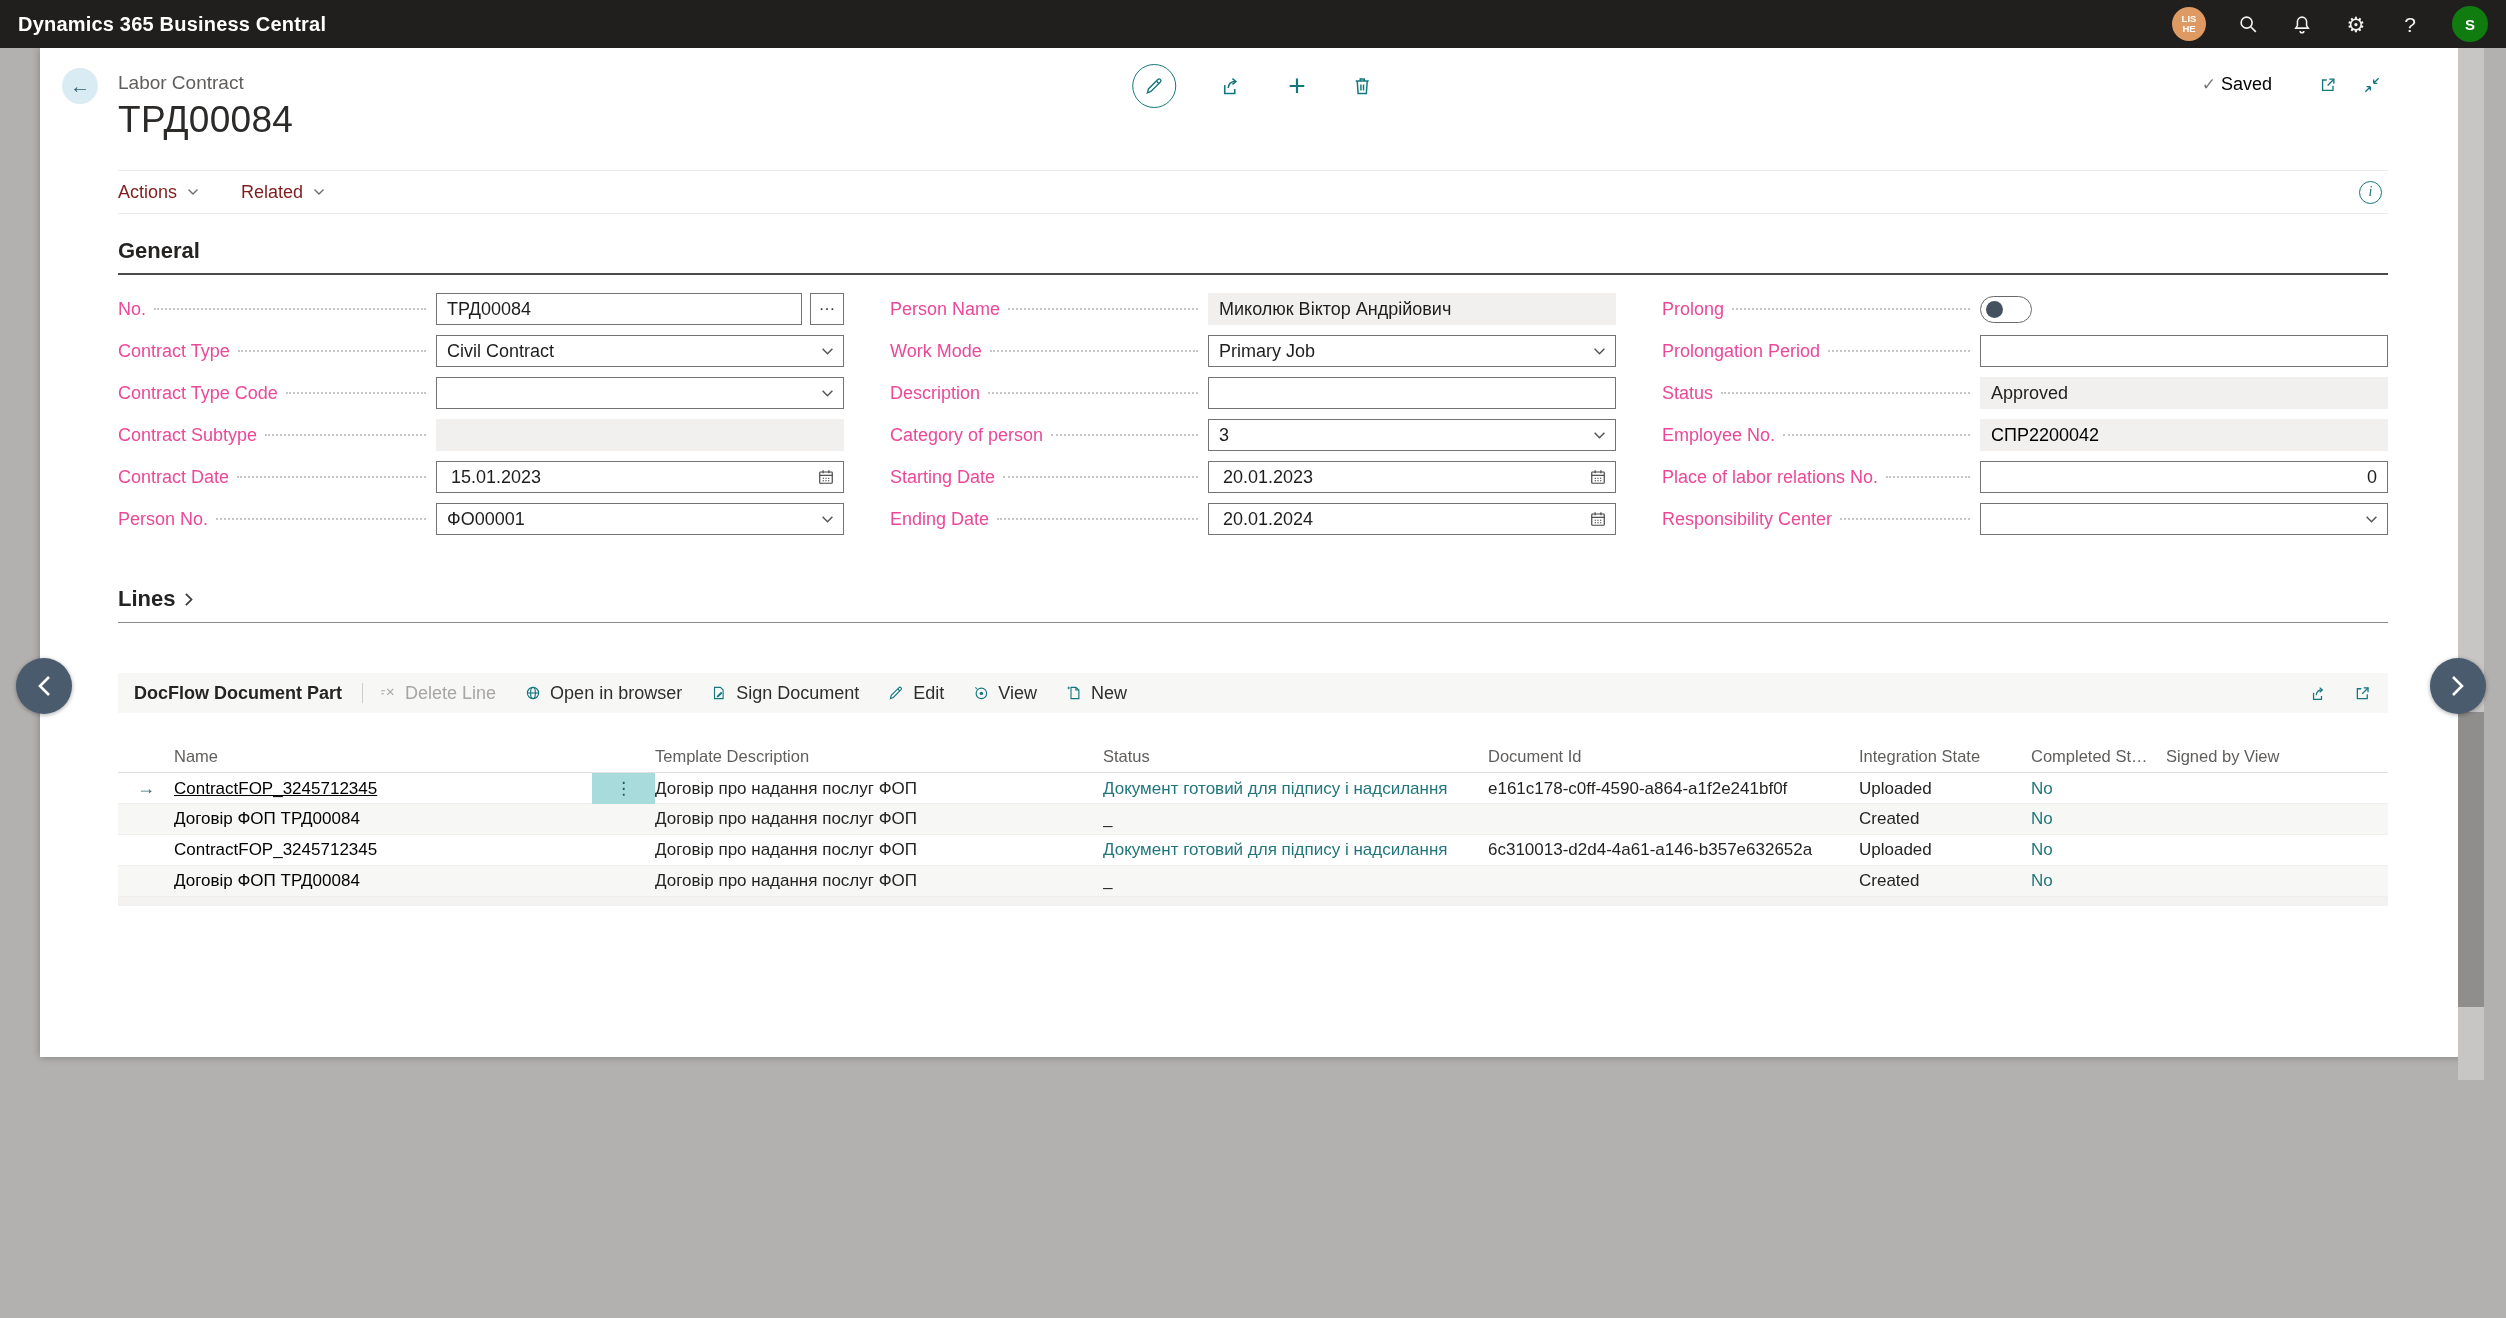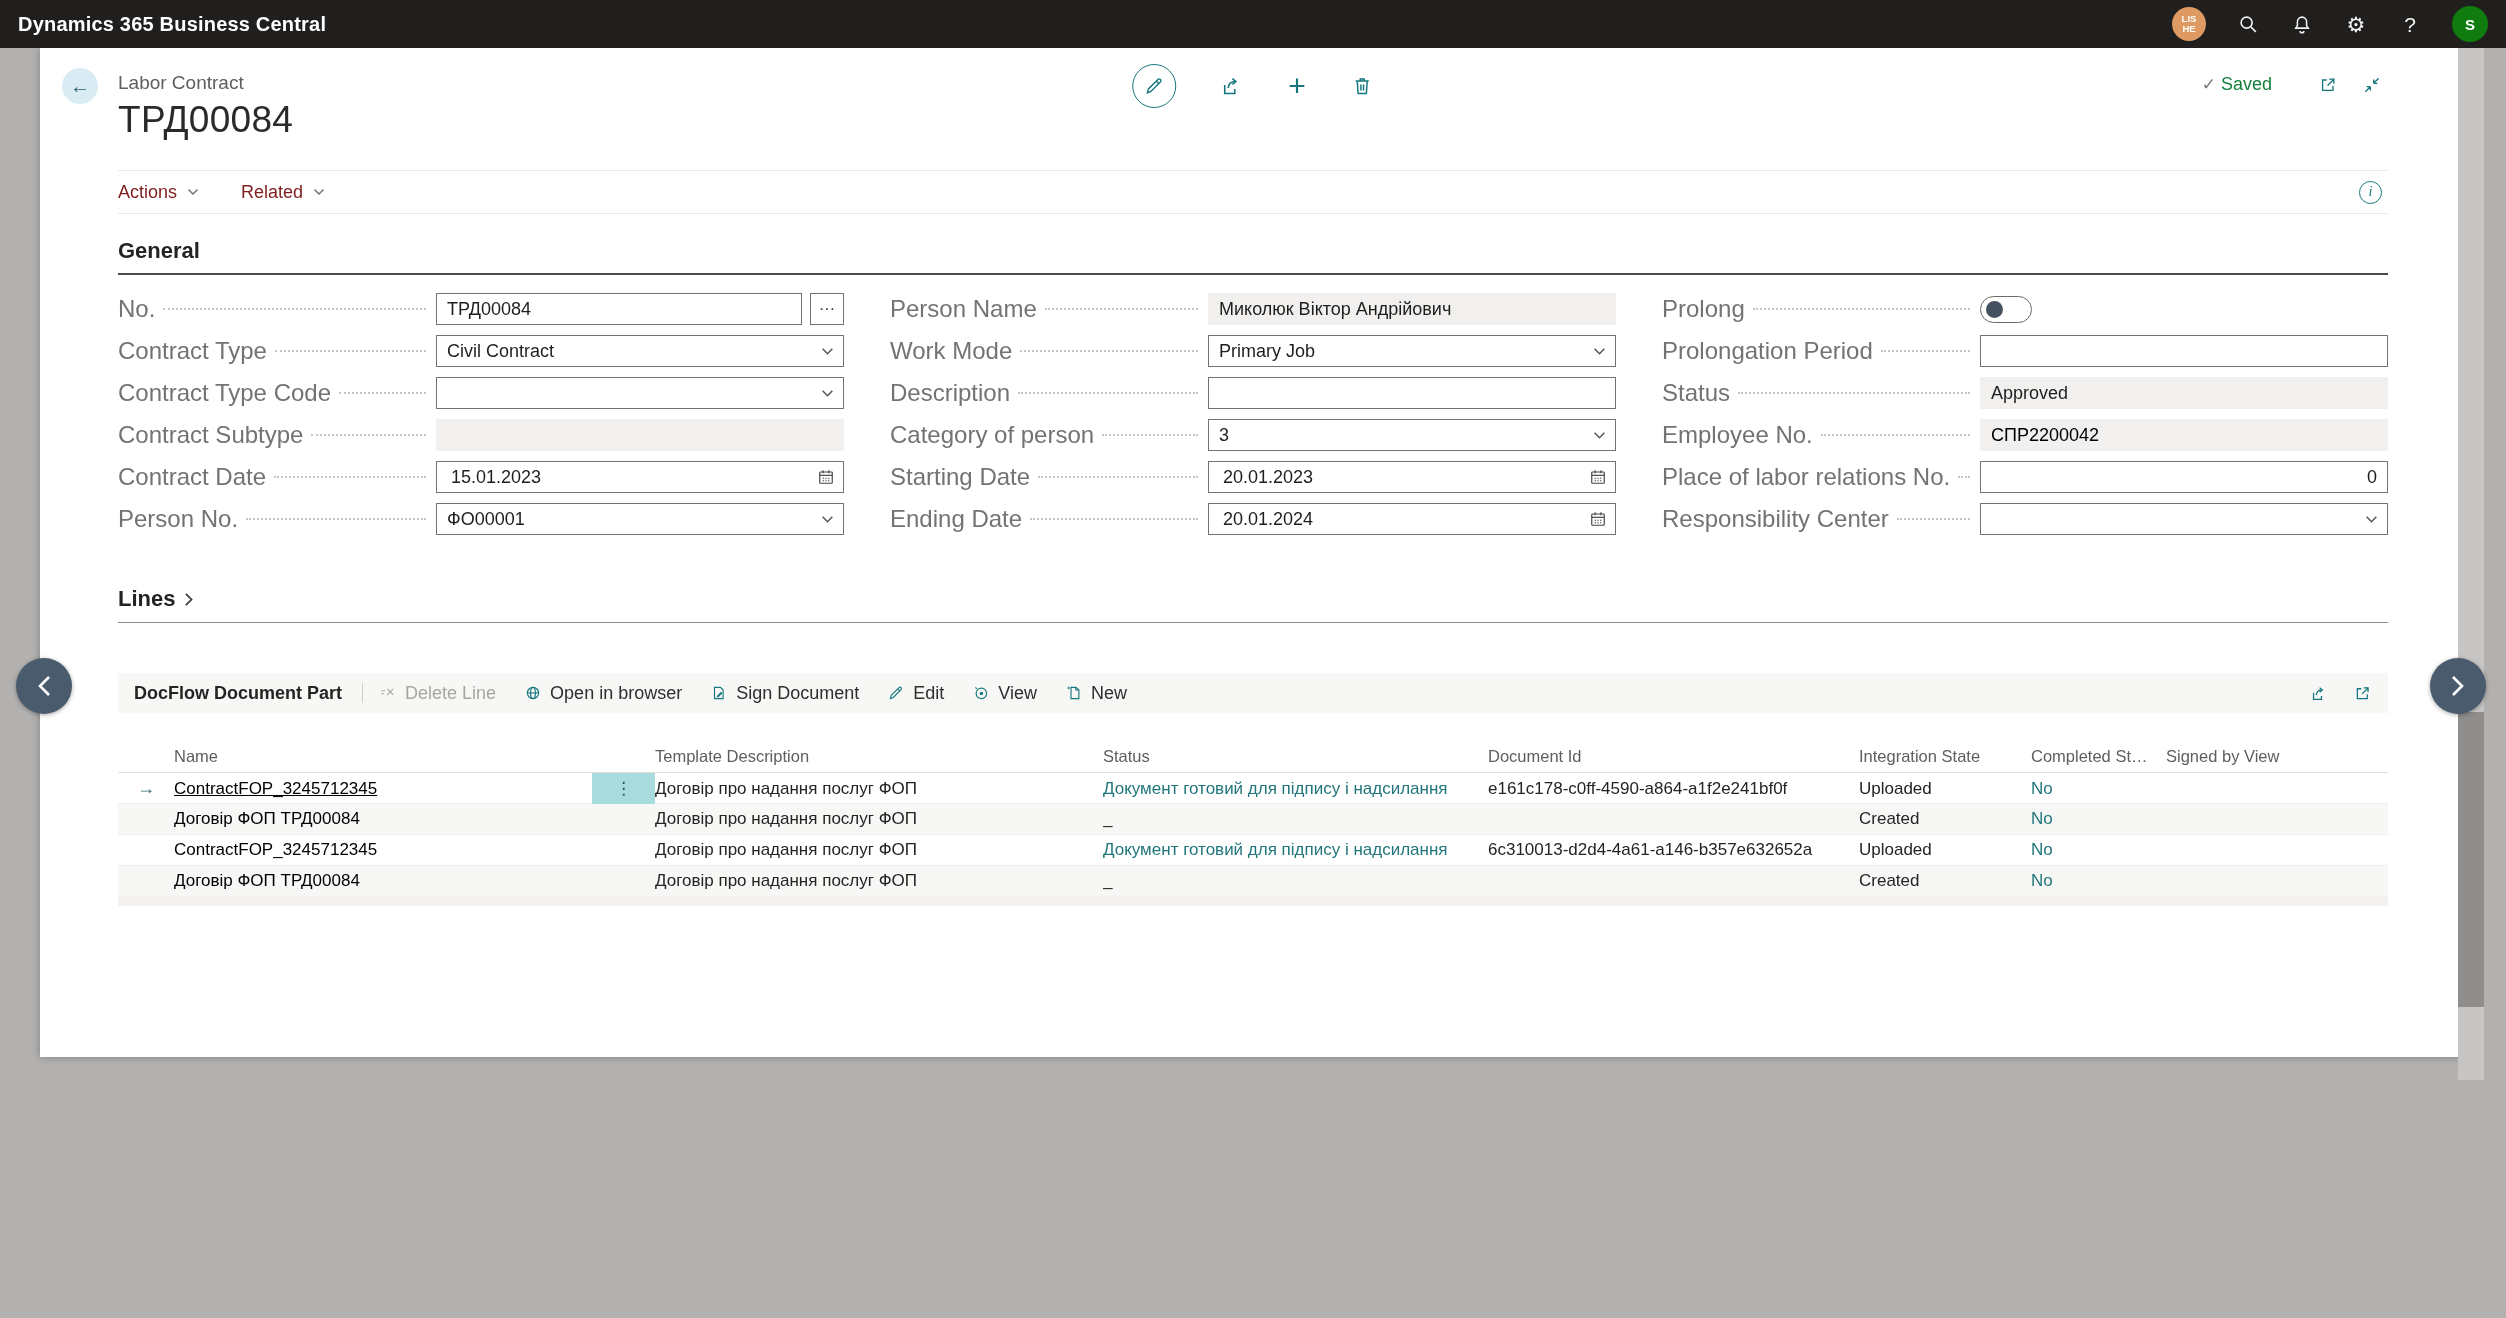--- a/index.html
+++ b/index.html
@@ -31,37 +31,37 @@
   .hdr-caption { padding-top:24px; font-size:19px; color:#605e5c; }
   .hdr-title { margin-top:5px; font-size:37px; font-weight:300; color:#2b2a29; letter-spacing:.3px; }
   .center-actions { position:absolute; left:50%; top:16px; transform:translateX(-50%); display:flex; align-items:center; gap:44px; }
   .icon-btn { background:none; border:none; color:#15777e; cursor:pointer; display:flex; align-items:center; justify-content:center; }
   .icon-btn svg { width:24px; height:24px; }
   .edit-circle { width:44px; height:44px; border:1px solid #15777e; border-radius:50%; }
   .edit-circle svg { width:22px; height:22px; }
   .plus-glyph { font-size:30px; font-weight:300; line-height:24px; }
   .save-state { position:absolute; right:6px; top:26px; display:flex; align-items:center; }
   .save-check { color:#7a7977; font-size:17px; margin-right:5px; }
-  .save-text { font-size:18px; color:#15803d; }
+  .save-text { font-size:18px; color:#000000; }
   .save-icons { display:flex; gap:24px; margin-left:46px; }
   .save-icons .icon-btn svg { width:20px; height:20px; }
 
   
   .menubar { height:44px; border-top:1px solid #eaeaea; border-bottom:1px solid #eaeaea; display:flex; align-items:center; gap:42px; position:relative; }
   .menu-item { display:flex; align-items:center; gap:10px; font-size:18px; color:#7f1d1d; background:none; border:none; cursor:pointer; }
   .menu-item svg { width:12px; height:8px; color:#6e6d6b; }
   .info-btn { position:absolute; right:6px; width:23px; height:23px; border:1.4px solid #15777e; border-radius:50%;
               color:#15777e; background:none; font-size:14px; font-style:italic; font-family:"Liberation Serif",serif;
               display:flex; align-items:center; justify-content:center; cursor:pointer; }
 
   
   .section-title { margin-top:24px; font-size:22px; font-weight:600; color:#242322; padding-bottom:9px; border-bottom:2px solid #4a4a49; }
   .fields-grid { margin-top:13px; display:grid; grid-template-columns:1fr 1fr 1fr; column-gap:46px; }
   .field { height:42px; display:flex; align-items:center; }
-  .flabel { font-size:24px; color:#737373; white-space:nowrap; }
+  .flabel { font-size:18px; color:#ec4899; white-space:nowrap; }
   .leader { flex:1 1 auto; align-self:center; height:0; border-bottom:2px dotted #c7c5c3; margin:0 10px 0 8px; min-width:10px; }
   .control { flex:0 0 408px; display:flex; align-items:center; }
   .tb { width:100%; height:32px; border:1px solid #737373; background:#fff; font-size:18px; color:#1f1e1d;
         padding:0 10px; display:flex; align-items:center; font-family:inherit; }
   input.tb { display:block; }
   .assist { flex:0 0 34px; height:32px; margin-left:8px; border:1px solid #737373; background:#fff; color:#333;
             font-size:17px; line-height:10px; display:flex; align-items:flex-start; justify-content:center; padding-top:6px; cursor:pointer; }
   .select { justify-content:space-between; padding-right:9px; cursor:pointer; }
   .selval { overflow:hidden; white-space:nowrap; }
   .select svg { width:13px; height:9px; color:#565553; flex:0 0 auto; }

